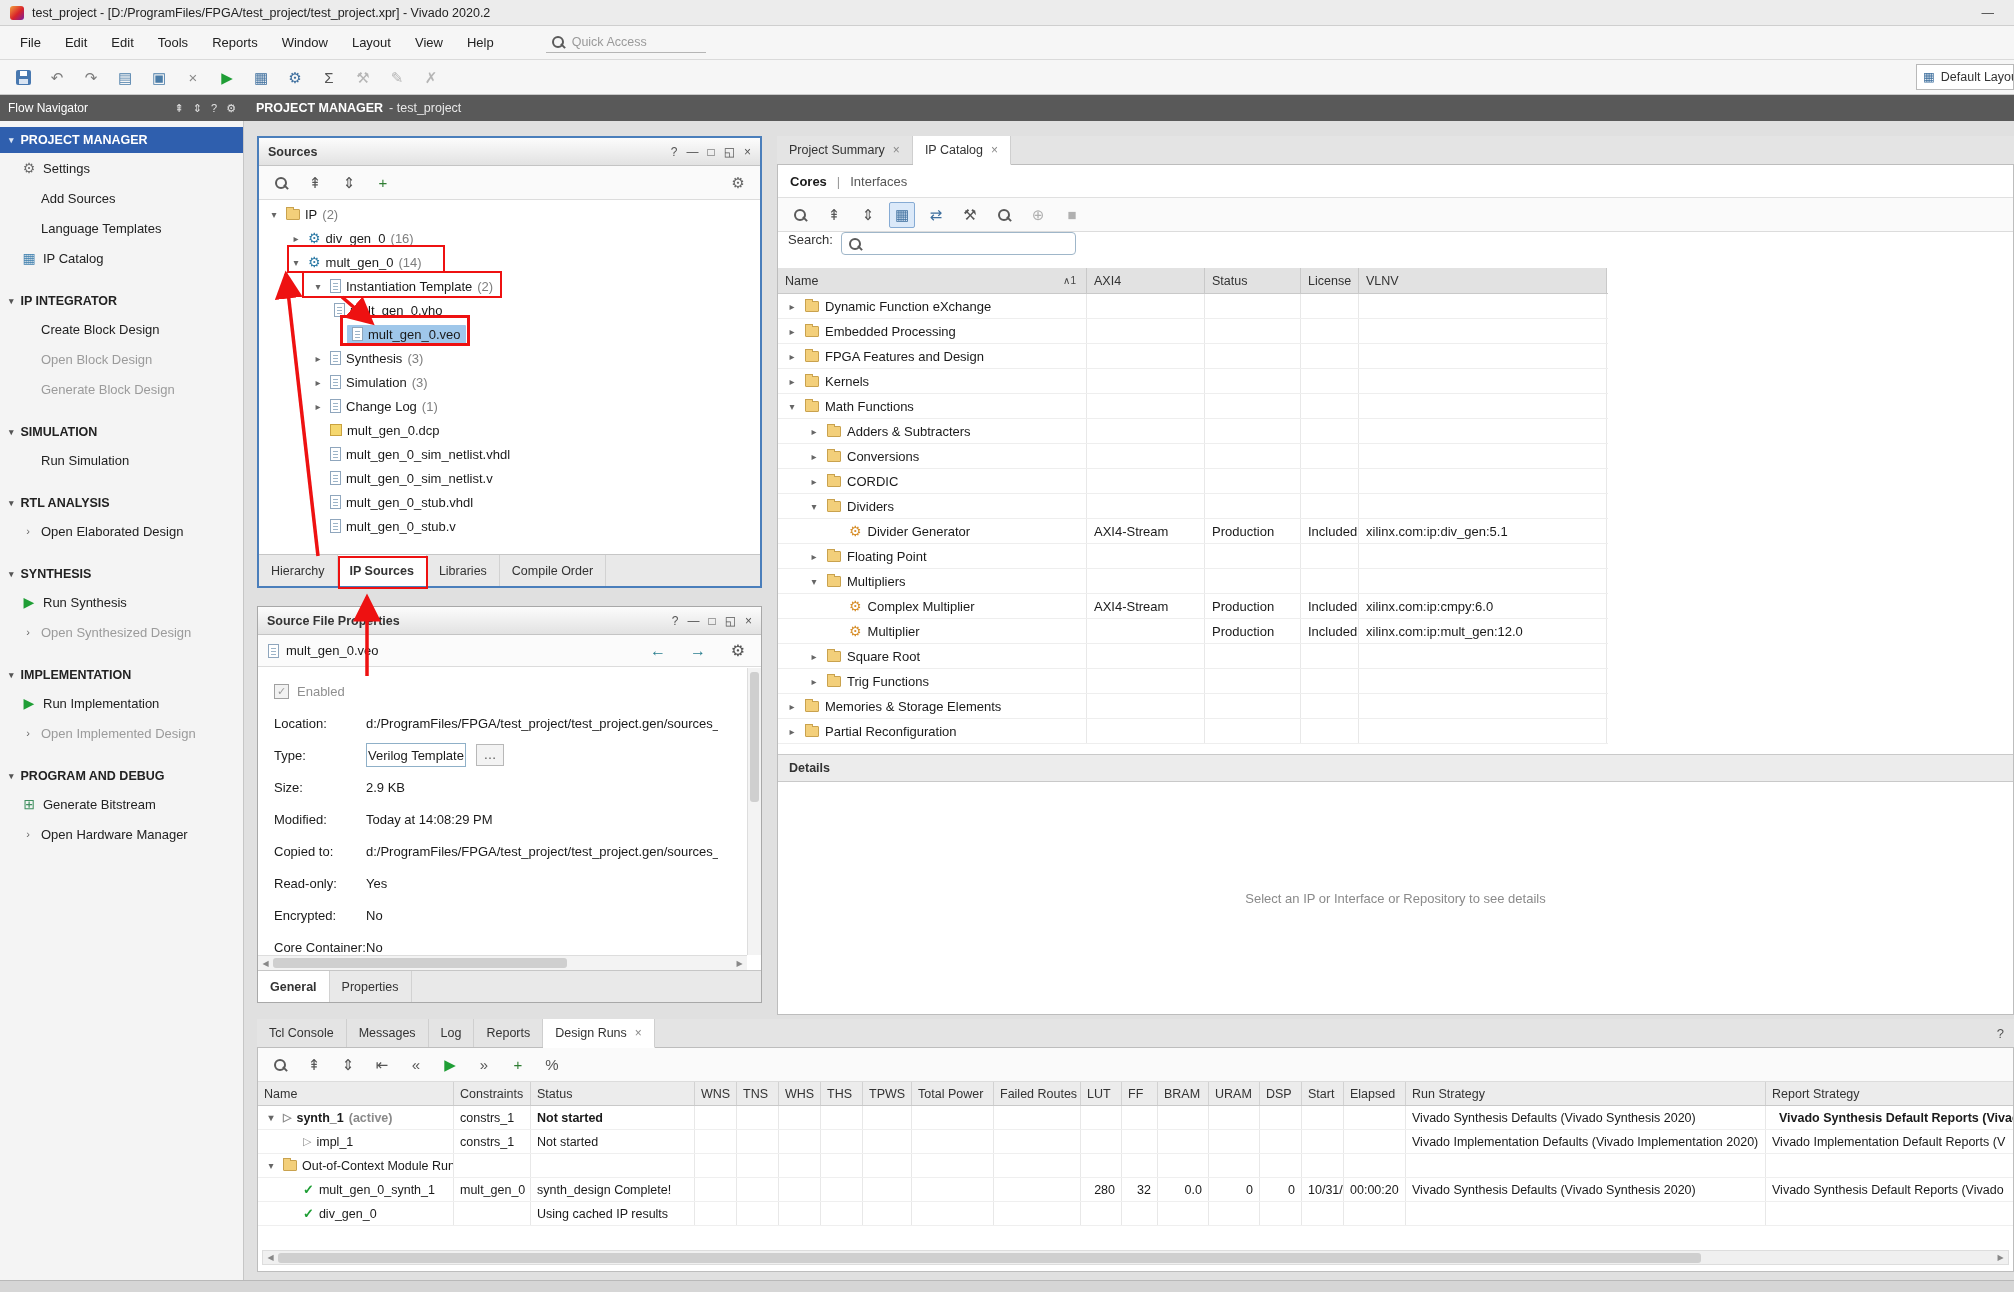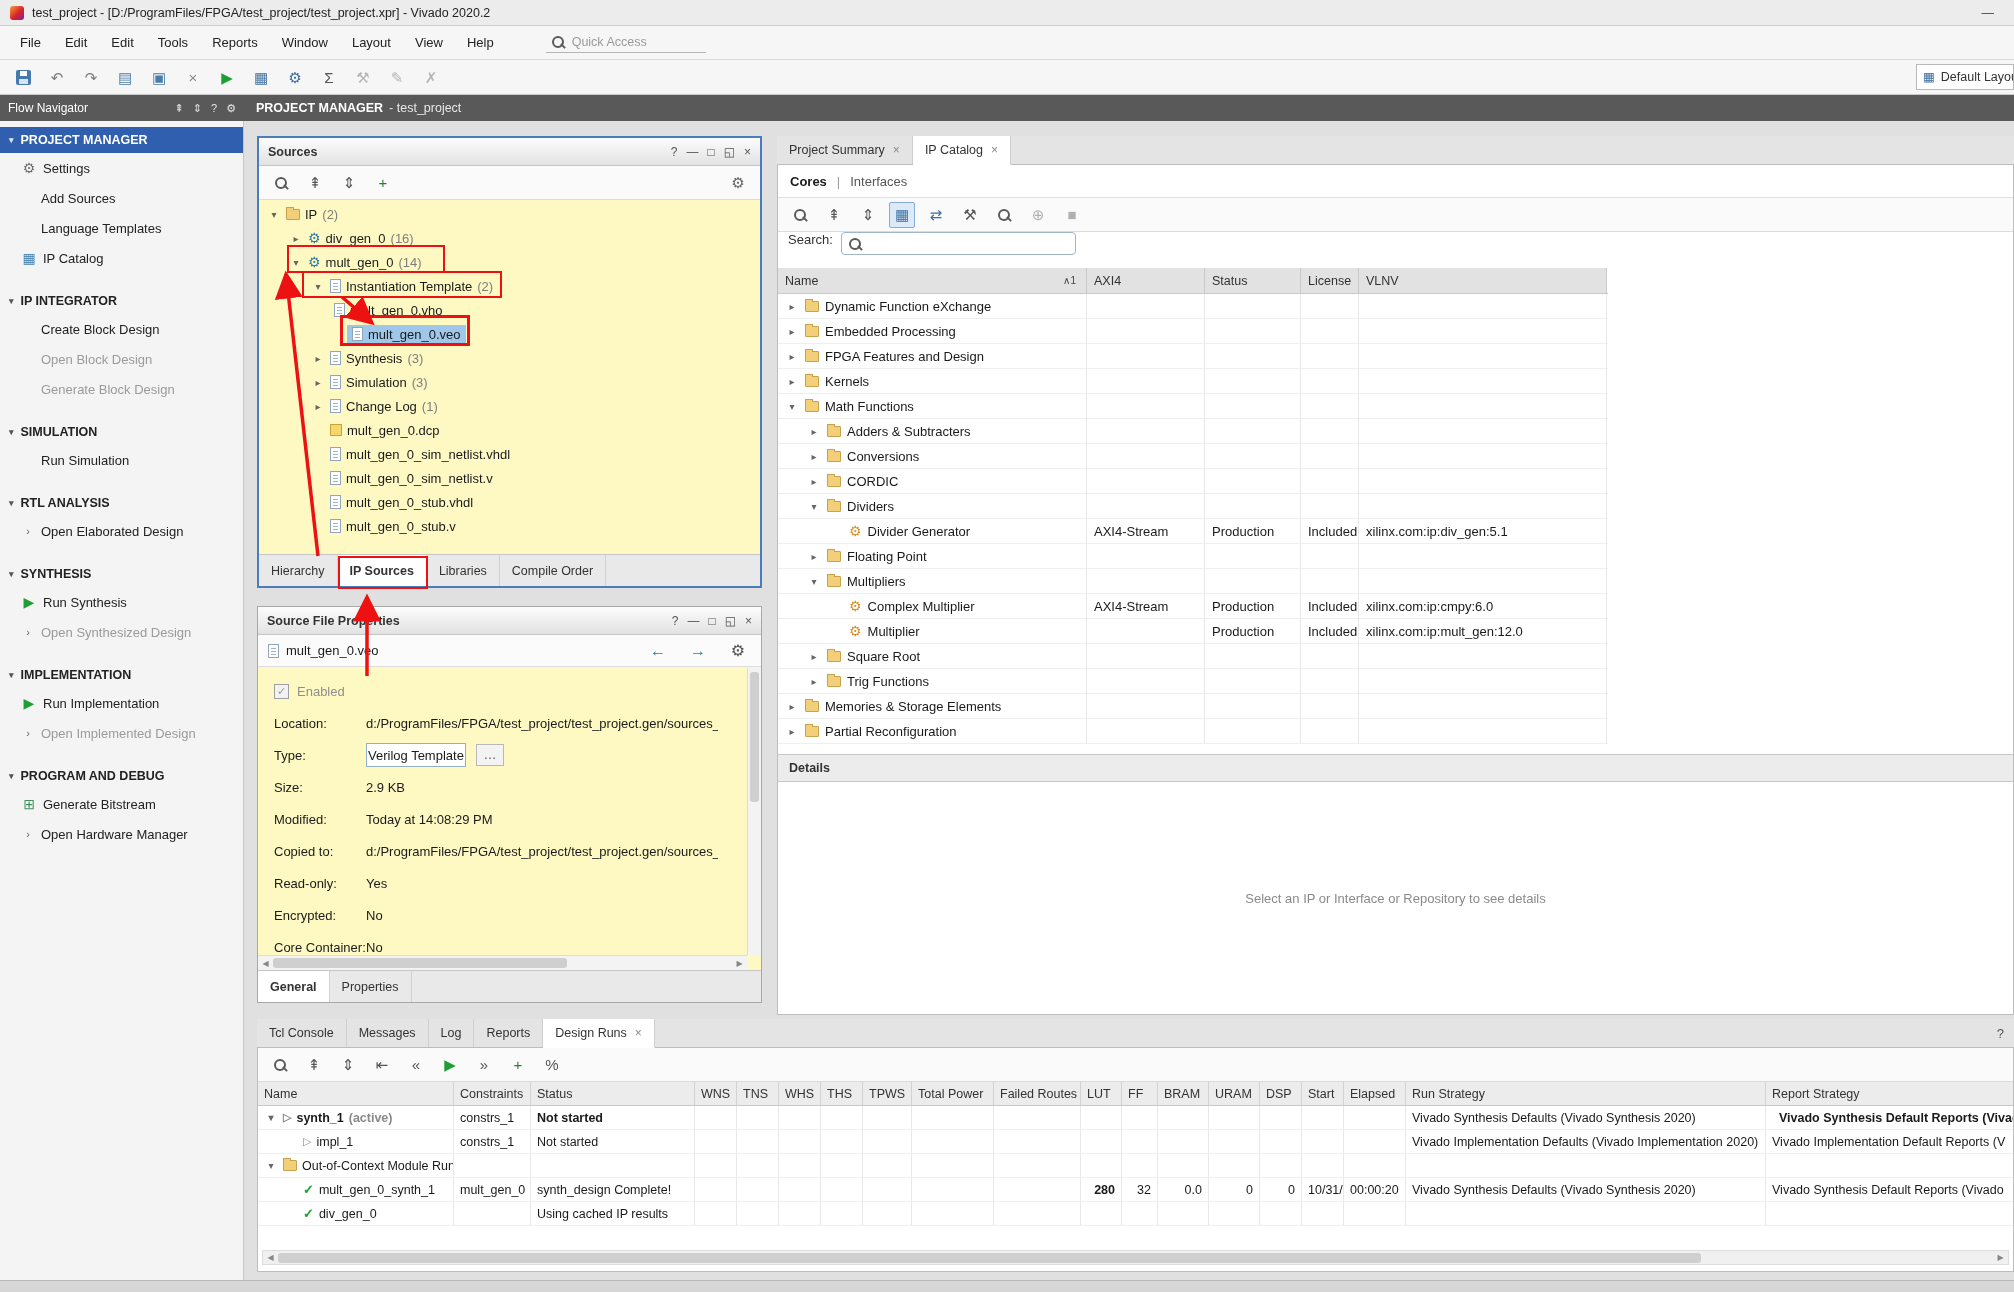--- a/index.html
+++ b/index.html
@@ -59,21 +59,21 @@
   .sel-blue .chev{color:#dce6f5}
   .navitem{height:30px;display:flex;align-items:center;gap:7px;padding-left:22px;font-size:13px;color:#222}
   .navitem.disabled{color:#9b9b9b}
   .iexp{color:#666;font-size:11px;width:12px;text-align:center;flex:none}
   .iph{width:12px;flex:none}
   .nicon{font-size:14px;width:14px;text-align:center;flex:none}
   .workspace{left:244px;top:121px;width:1770px;height:1159px;background:#e0e0e0}
   .statusbar{left:0;top:1280px;width:2014px;height:12px;background:#d6d6d6;border-top:1px solid #b9b9b9}
 
   
-  .panel{position:absolute;background:#fef9c3;border:1px solid #a8a8a8}
+  .panel{position:absolute;background:#ffffff;border:1px solid #a8a8a8}
   .panel.focus{border:2px solid #4a7ebb}
   .phead{height:28px;background:linear-gradient(#fcfcfc,#e2e2e2);border-bottom:1px solid #c4c4c4;display:flex;align-items:center;padding:0 9px;font-weight:bold;font-size:12.5px;color:#333}
   .winbtns{display:flex;gap:9px}
   .pbtn{color:#555;font-size:12px;font-weight:normal}
   .ptool{height:34px;border-bottom:1px solid #dcdcdc;display:flex;align-items:center;padding:0 9px;background:#fafafa}
 
   
   .treebody{padding-top:2px}
   .trow{height:24px;display:flex;align-items:center;font-size:13px;white-space:nowrap}
   .texp{width:14px;text-align:center;color:#666;font-size:10px;flex:none}
@@ -956,21 +956,21 @@
             </span>
             <span class="run-c" style="width: 77px;">mult_gen_0</span>
             <span class="run-c" style="width: 164px;">synth_design Complete!</span>
             <span class="run-c" style="width: 42px;"></span>
             <span class="run-c" style="width: 42px;"></span>
             <span class="run-c" style="width: 42px;"></span>
             <span class="run-c" style="width: 42px;"></span>
             <span class="run-c" style="width: 49px;"></span>
             <span class="run-c" style="width: 82px;"></span>
             <span class="run-c" style="width: 87px;"></span>
-            <span class="run-c num" style="width: 41px; font-weight: bold;">280</span>
+            <span class="run-c num" style="width: 41px;">280</span>
             <span class="run-c num" style="width: 36px;">32</span>
             <span class="run-c num" style="width: 51px;">0.0</span>
             <span class="run-c num" style="width: 51px;">0</span>
             <span class="run-c num" style="width: 42px;">0</span>
             <span class="run-c" style="width: 42px;">10/31/</span>
             <span class="run-c" style="width: 62px;">00:00:20</span>
             <span class="run-c" style="width: 360px;">Vivado Synthesis Defaults (Vivado Synthesis 2020)</span>
             <span class="run-c" style="width: 249px;">Vivado Synthesis Default Reports (Vivado</span>
           </div>
           <div class="run-row">

